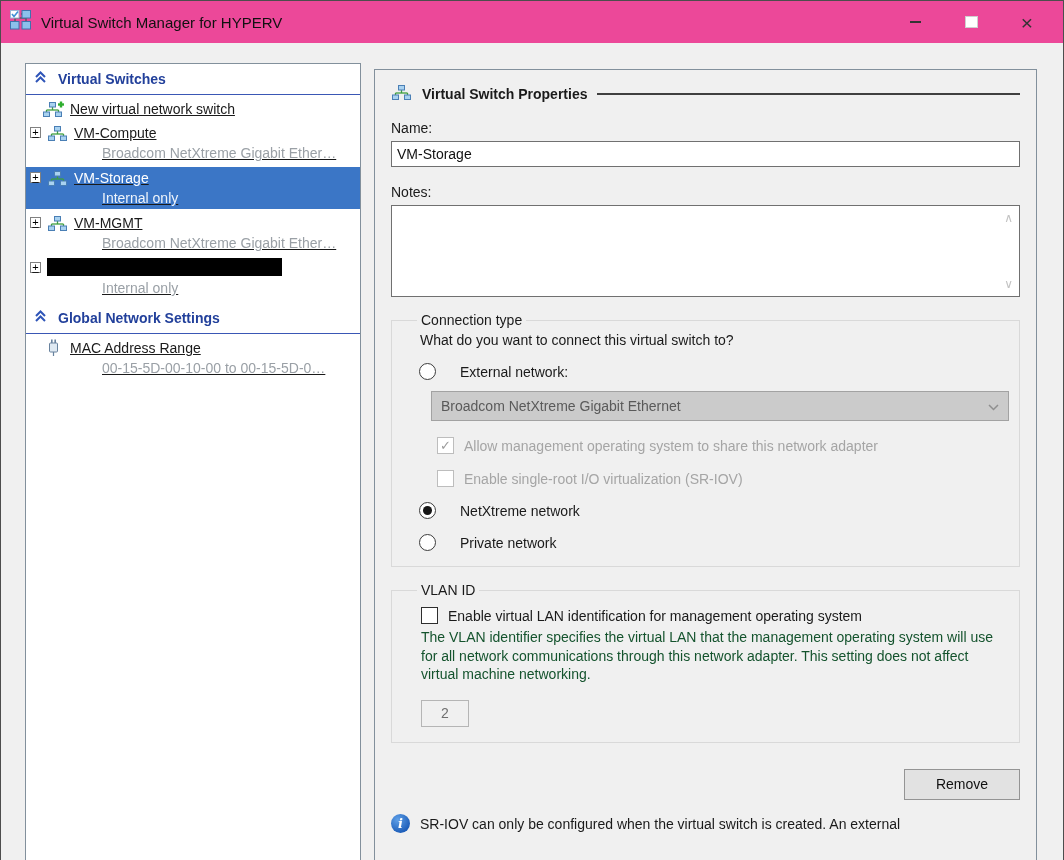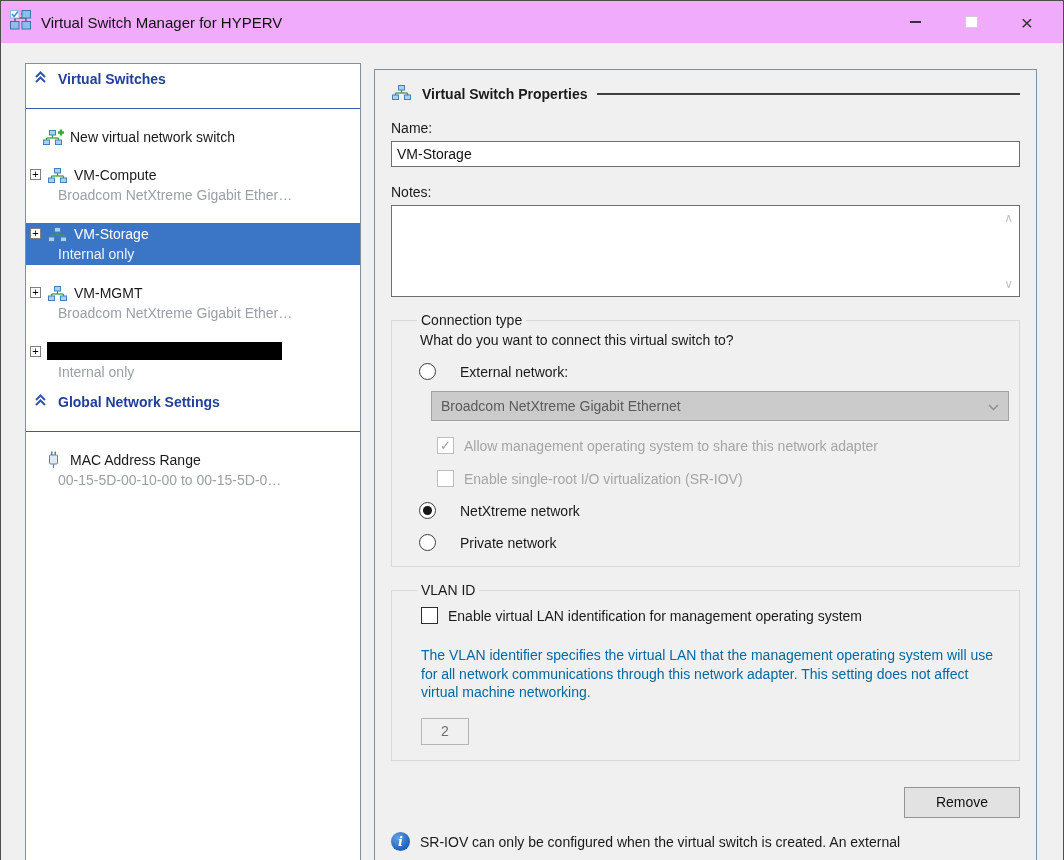--- a/index.html
+++ b/index.html
@@ -1,44 +1,44 @@
 <!DOCTYPE html>
 <html><head>
 <meta charset="utf-8">
 <style>
   html,body{margin:0;padding:0;}
   body{width:1064px;height:860px;overflow:hidden;background:#ffffff;
        font-family:"Liberation Sans","DejaVu Sans",sans-serif;-webkit-font-smoothing:antialiased;}
   .window{position:absolute;left:0;top:0;width:1064px;height:862px;box-sizing:border-box;
           border:1px solid #4d4d4d;background:#f0f0f0;}
   
-  .titlebar{height:42px;background:#f0abfc;display:flex;align-items:center;padding-left:9px;}
+  .titlebar{height:42px;background:#ec4899;display:flex;align-items:center;padding-left:9px;}
   .title{font-size:15px;color:#111;margin-left:9px;}
   .win-controls{margin-left:auto;display:flex;height:100%;padding-right:8px;}
   .win-btn{width:56px;height:100%;display:flex;align-items:center;justify-content:center;}
   .min-dash{width:11px;height:0;border-bottom:2px solid #333;}
   .max-box{width:11px;height:10px;border:1px solid #cfcfcf;background:#fff;}
   .close-x{font-size:21px;color:#333;line-height:1;}
   
   .client{position:absolute;top:42px;left:0;right:0;bottom:0;background:#f0f0f0;}
   
   .tree-panel{position:absolute;left:24px;top:20px;width:336px;bottom:-2px;background:#fff;
               border:1px solid #82909c;box-sizing:border-box;padding-top:3px;font-size:14px;color:#1a1a1a;}
-  .tree-header{display:flex;align-items:center;gap:11px;padding:4px 6px 21px 8px;
+  .tree-header{display:flex;align-items:center;gap:11px;padding:4px 6px 7px 8px;
                border-bottom:1px solid #3a57b5;}
   .hlabel{color:#22409b;font-weight:bold;font-size:14px;}
-  .tree-entry{margin-top:17px;}
+  .tree-entry{margin-top:3px;text-decoration:underline;}
   .tree-row{display:flex;align-items:center;height:21px;padding-left:4px;}
   .expander{width:11px;height:11px;box-sizing:border-box;border:1px solid #808080;background:#fff;
             color:#000;font-size:11px;line-height:9px;text-align:center;flex:none;margin-right:6px;z-index:4;}
   .spacer{width:13px;flex:none;}
   .tree-icon{width:21px;height:16px;flex:none;margin-right:6px;}
   .mac-icon{width:13px;height:17px;flex:none;margin-left:4px;margin-right:10px;}
   .tree-label{white-space:nowrap;}
-  .tree-sub{padding-left:32px;color:#9aa0a6;height:21px;line-height:21px;white-space:nowrap;}
+  .tree-sub{padding-left:76px;color:#9aa0a6;height:21px;line-height:21px;white-space:nowrap;}
   .selected-block{background:#3b76c6;}
   .selected-block .tree-label{color:#fff;}
   .selected-block .tree-sub{color:#eef4fb;}
   .redact{position:relative;}
   .redact-bar{position:absolute;left:21px;top:1px;width:235px;height:18px;background:#000;z-index:3;}
   .gns{margin-top:7px;}
   
   .props-panel{position:absolute;left:373px;right:26px;top:26px;bottom:-2px;background:#f0f0f0;
                border:1px solid #82909c;box-sizing:border-box;padding:14px 16px 0 16px;
                font-size:14px;color:#1a1a1a;overflow:hidden;}
@@ -64,21 +64,21 @@
             color:#5a5a5a;display:flex;align-items:center;padding:0 9px;}
   .dd-chevron{margin-left:auto;}
   .cb-row{display:flex;align-items:center;gap:10px;margin:16px 0 0 20px;}
   .checkbox{width:17px;height:17px;box-sizing:border-box;background:#fff;flex:none;
             display:flex;align-items:center;justify-content:center;
             font-family:"DejaVu Sans",sans-serif;font-size:13px;}
   .cb-disabled{border:1px solid #bdbdbd;color:#9b9b9b;}
   .cb-enabled{border:1px solid #2e2e2e;color:#111;}
   .disabled-label{color:#a5a5a5;}
   .vlan-cb-row{margin:9px 0 0 4px;}
-  .vlan-desc{margin:22px 4px 0 4px;max-width:590px;color:#0369a1;line-height:1.33;}
+  .vlan-desc{margin:4px 4px 0 4px;max-width:590px;color:#14532d;line-height:1.33;}
   .vlan-input{display:block;margin:16px 0 0 4px;width:48px;height:27px;box-sizing:border-box;
               border:1px solid #b5b5b5;background:#f0f0f0;color:#6f6f6f;text-align:center;
               font:14px "Liberation Sans","DejaVu Sans",sans-serif;}
   .remove-row{display:flex;justify-content:flex-end;margin-top:26px;}
   .remove-btn{width:116px;height:31px;background:#e2e2e2;border:1px solid #949494;
               font:14px "Liberation Sans","DejaVu Sans",sans-serif;color:#111;}
   .info-row{display:flex;gap:10px;margin-top:14px;align-items:flex-start;}
   .info-icon{width:19px;height:19px;border-radius:50%;flex:none;
              background:radial-gradient(circle at 35% 30%,#5fa0e8,#1b5cb8 75%);
              color:#fff;font:italic bold 13px "DejaVu Serif",serif;

